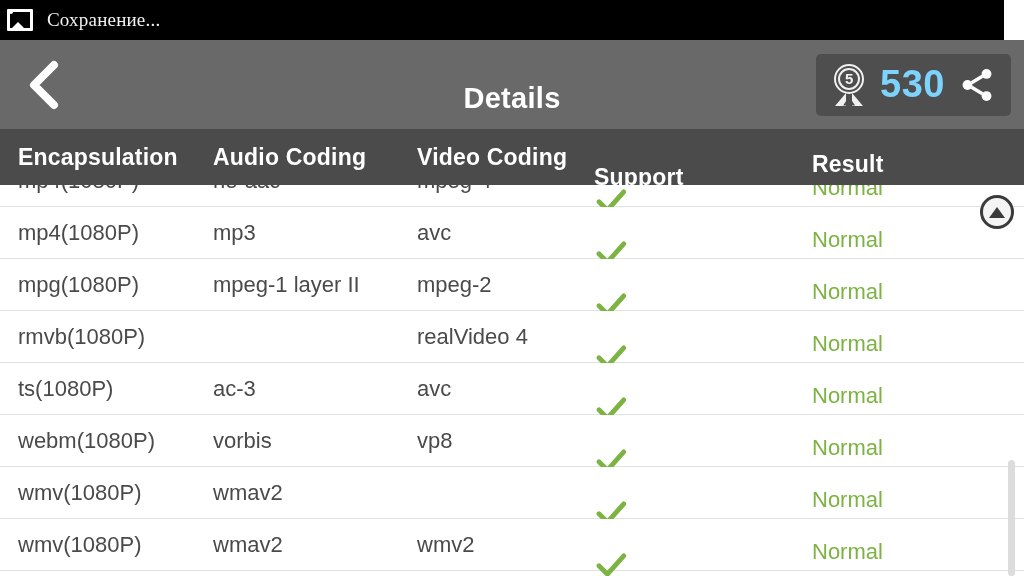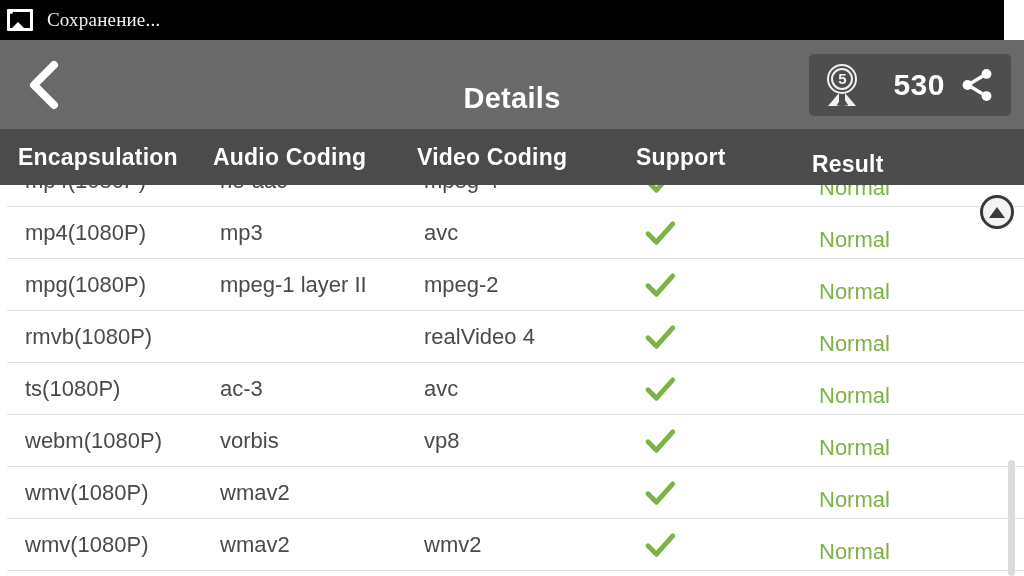--- a/index.html
+++ b/index.html
@@ -122,25 +122,24 @@
     border-width: 0 11px 13px 0;
     border-color: transparent transparent #f0f0f0 transparent;
   }
   .badge-icon .notch {
     position: absolute; bottom: 0; left: 12px;
     width: 12px; height: 9px;
     background: #4e4e4e;
     clip-path: polygon(50% 0, 100% 100%, 0 100%);
   }
   .score-value {
-    color: #ffffff;
-    font-size: 30px;
+    color: #7dd3fc;
+    font-size: 38px;
     font-weight: bold;
     letter-spacing: 0.5px;
-    margin-left: 20px;
   }
   .share-icon { width: 38px; height: 38px; flex: 0 0 auto; }
 
   
   .colhead {
     position: absolute; top: 129px; left: 0;
     width: 1024px; height: 56px;
     background: #4b4b4b;
     z-index: 4;
     font-weight: bold;
@@ -156,21 +155,21 @@
   }
 
   
   .tablewrap {
     position: absolute;
     top: 185px; left: 0;
     width: 1024px; height: 391px;
     overflow: hidden;
     background: #ffffff;
   }
-  .rows { position: absolute; top: -30px; left: 0; width: 1024px; padding-left: 7px; }
+  .rows { position: absolute; top: -30px; left: 0; width: 1024px; }
   .row {
     position: relative;
     height: 52px;
     border-bottom: 1px solid #e2e2e2;
     background: #ffffff;
   }
   .row .cell {
     position: absolute;
     top: 0; height: 52px;
     display: flex; align-items: center;
@@ -178,21 +177,21 @@
     font-size: 22px;
     white-space: nowrap;
   }
   .row .cell.result { color: #7cb342; }
   .check { width: 34px; height: 34px; display: block; }
 
   
   .c0 { left: 18px; }
   .c1 { left: 213px; }
   .c2 { left: 417px; }
-  .c3 { left: 636px; }
+  .c3 { left: 594px; margin-top: 20px; }
   .c4 { left: 812px; margin-top: 7px; }
 
   
   .fab-top {
     position: absolute;
     right: 10px; top: 195px;
     width: 34px; height: 34px;
     border-radius: 50%;
     background: #f4f4f4;
     border: 3px solid #3a3a3a;

